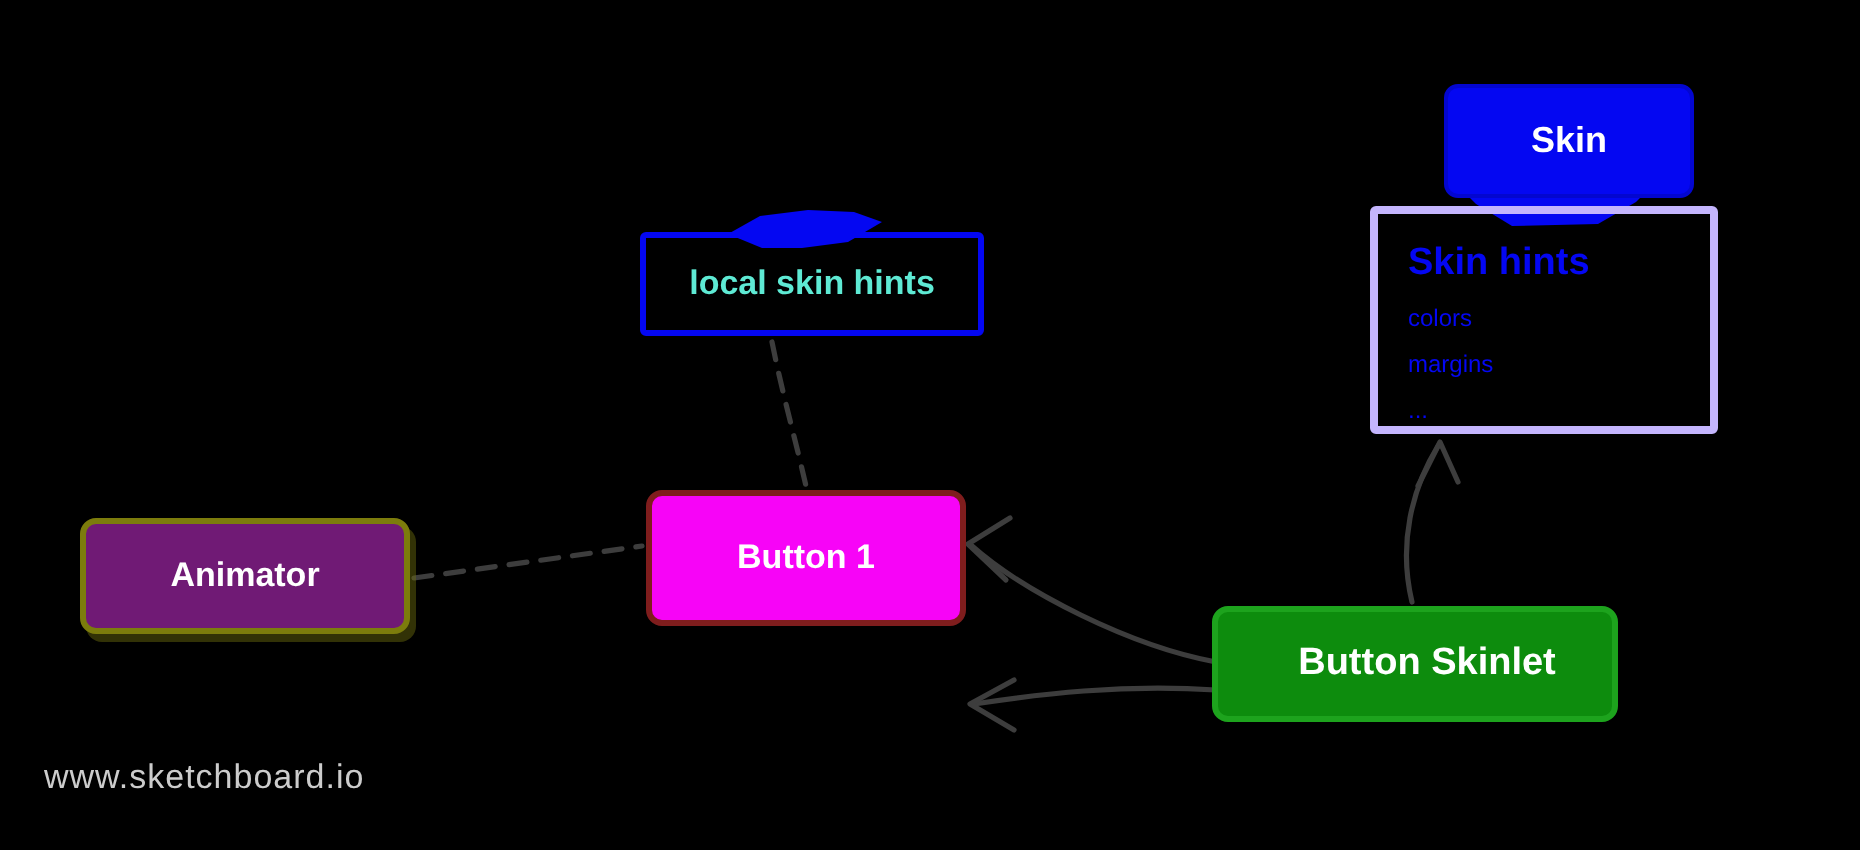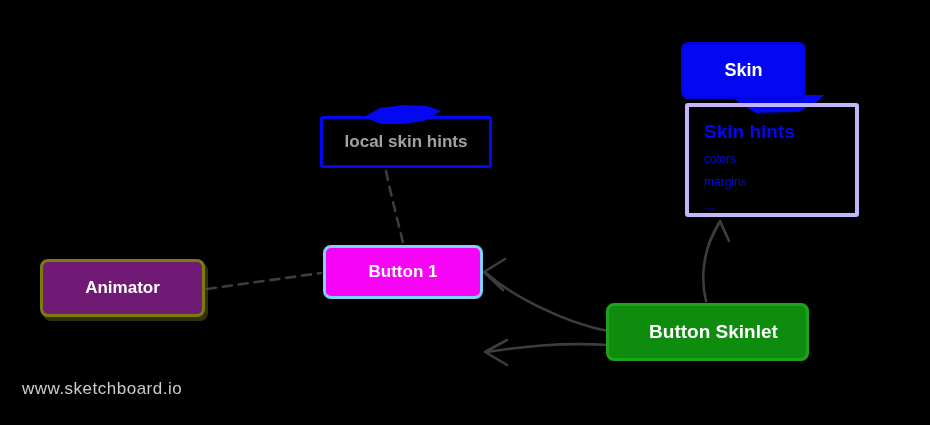--- a/index.html
+++ b/index.html
@@ -31,21 +31,21 @@
     display: flex;
     align-items: center;
     justify-content: center;
     color: #ffffff;
     font-weight: bold;
     font-size: 17px;
     border-radius: 8px;
     cursor: pointer;
   }
   .node-skin {
-    left: 681px; top: 42px; width: 125px; height: 57px;
+    left: 722px; top: 42px; width: 125px; height: 57px;
     background: #0407f2;
     border: 2px solid #0306d0;
     border-radius: 7px;
     font-size: 18px;
     z-index: 2;
   }
   .node-skin-hints {
     left: 685px; top: 103px; width: 174px; height: 114px;
     background: transparent;
     border: 4px solid #c4b5fd;
@@ -55,32 +55,32 @@
     padding: 14px 10px 0 15px;
     z-index: 1;
   }
   .sh-title { font-size: 19px; font-weight: bold; margin-bottom: 9px; }
   .sh-item  { font-size: 12px; font-weight: normal; margin-bottom: 9px; }
   .node-local-skin-hints {
     left: 320px; top: 116px; width: 172px; height: 52px;
     background: transparent;
     border: 3px solid #0407f2;
     border-radius: 3px;
-    color: #a3a3a3;
+    color: #5eead4;
   }
   .node-animator {
     left: 40px; top: 259px; width: 165px; height: 58px;
     background: #701a75;
     border: 3px solid #7c7c0c;
     box-shadow: 3px 4px 0 rgba(110,110,14,0.45);
   }
   .node-button1 {
-    left: 323px; top: 245px; width: 160px; height: 54px;
+    left: 323px; top: 245px; width: 160px; height: 68px;
     background: #f704f7;
-    border: 3px solid #7dd3fc;
+    border: 3px solid #7f1d1d;
   }
   .node-button2 {
     left: 318px; top: 324px; width: 160px; height: 57px;
     background: #f704f7;
     border: 3px solid #e400e4;
   }
   .node-button-skinlet {
     left: 606px; top: 303px; width: 203px; height: 58px;
     background: #0d8c0d;
     border: 3px solid #1da31d;

